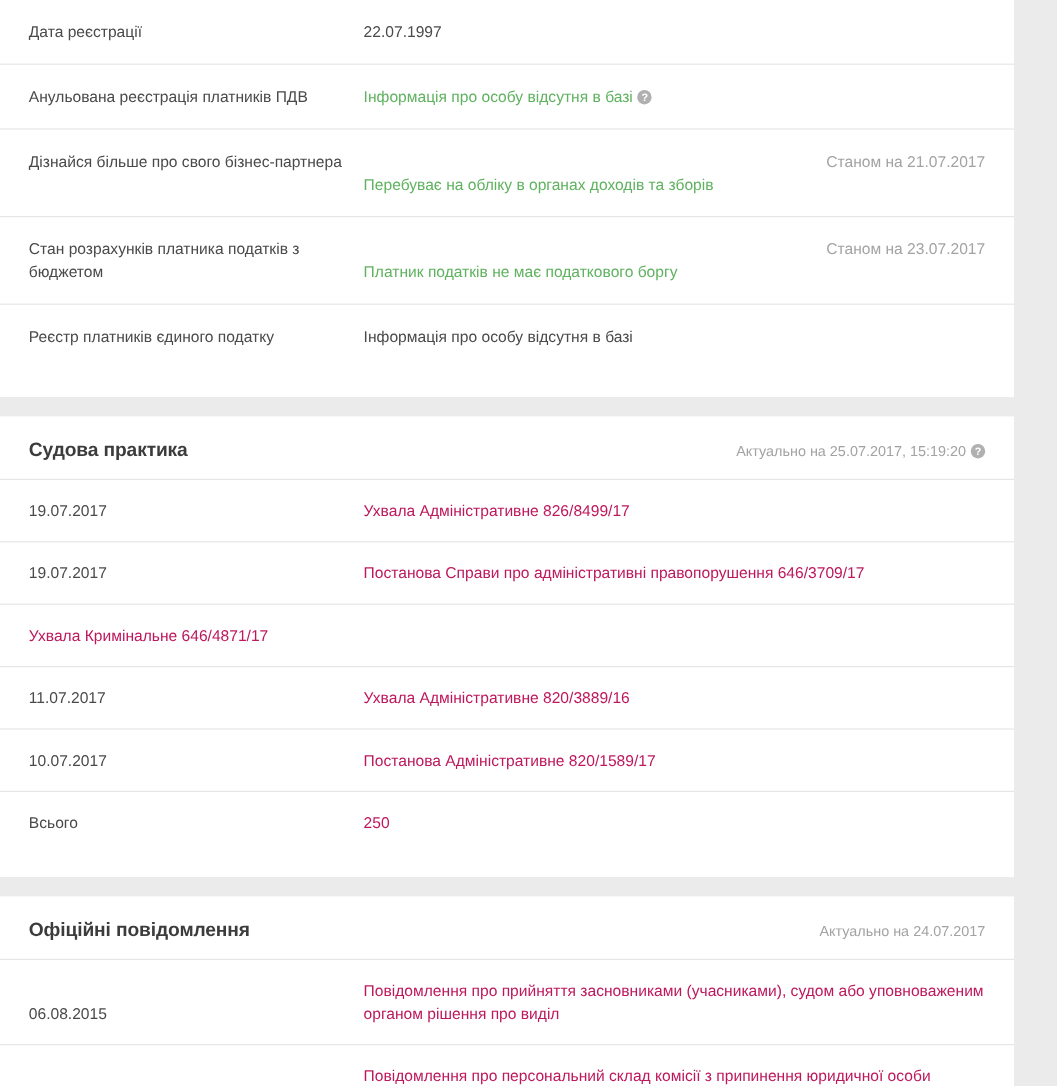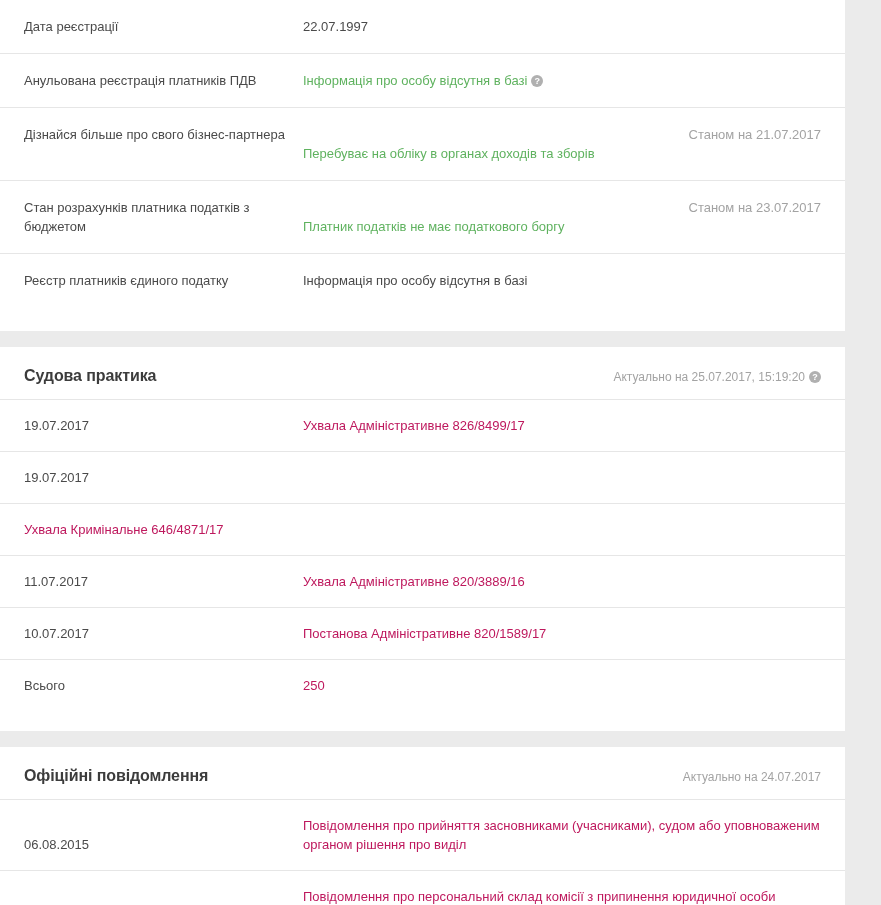--- a/index.html
+++ b/index.html
@@ -179,20 +179,23 @@
 
   <div class="lrow">
     <div class="lcell-date">19.07.2017</div>
     <div class="lcell-doc">
       <a class="val-link">Ухвала Адміністративне 826/8499/17</a>
     </div>
   </div>
 
   <div class="lrow">
     <div class="lcell-date">19.07.2017</div>
+    <div class="lcell-doc">
+      <a class="val-link">Постанова Справи про адміністративні правопорушення 646/3709/17</a>
+    </div>
   </div>
 
   <div class="lrow">
     <div class="lcell-doc">
       <a class="val-link">Ухвала Кримінальне 646/4871/17</a>
     </div>
   </div>
 
   <div class="lrow">
     <div class="lcell-date">11.07.2017</div>

